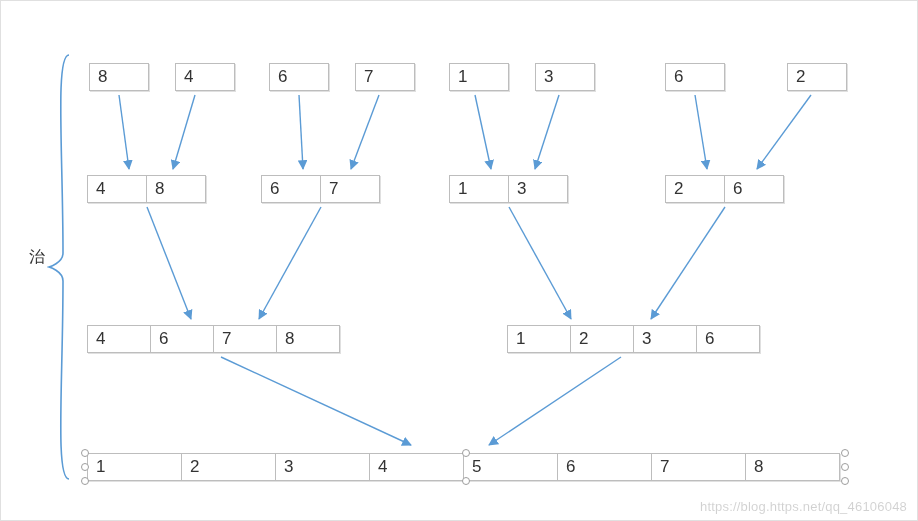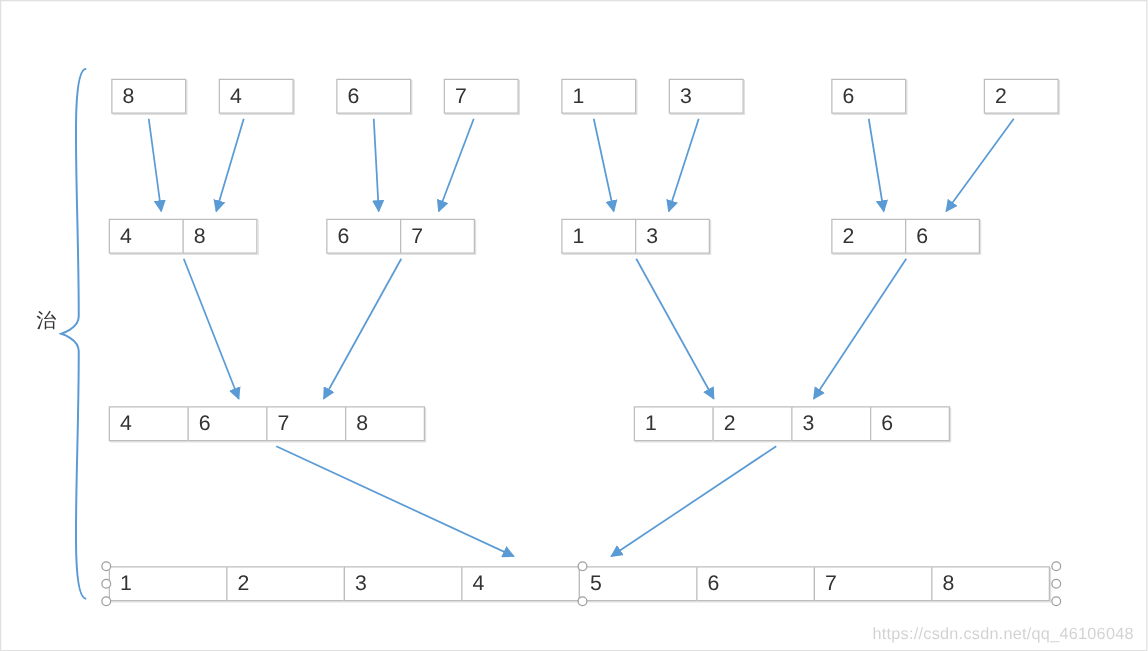--- a/index.html
+++ b/index.html
@@ -224,15 +224,15 @@
 
     <line x1="146" y1="206" x2="190" y2="318" stroke="#5b9bd5" stroke-width="1.4" marker-end="url(#ah)"></line>
     <line x1="320" y1="206" x2="258" y2="318" stroke="#5b9bd5" stroke-width="1.4" marker-end="url(#ah)"></line>
     <line x1="508" y1="206" x2="570" y2="318" stroke="#5b9bd5" stroke-width="1.4" marker-end="url(#ah)"></line>
     <line x1="724" y1="206" x2="650" y2="318" stroke="#5b9bd5" stroke-width="1.4" marker-end="url(#ah)"></line>
 
     <line x1="220" y1="356" x2="410" y2="444" stroke="#5b9bd5" stroke-width="1.4" marker-end="url(#ah)"></line>
     <line x1="620" y1="356" x2="488" y2="444" stroke="#5b9bd5" stroke-width="1.4" marker-end="url(#ah)"></line>
   </svg>
 
-  <div class="watermark">https://csdn.csdn.net/qq_46106048</div>
+  <div class="watermark">https://blog.https.net/qq_46106048</div>
 
 </div>
 
 </body></html>

